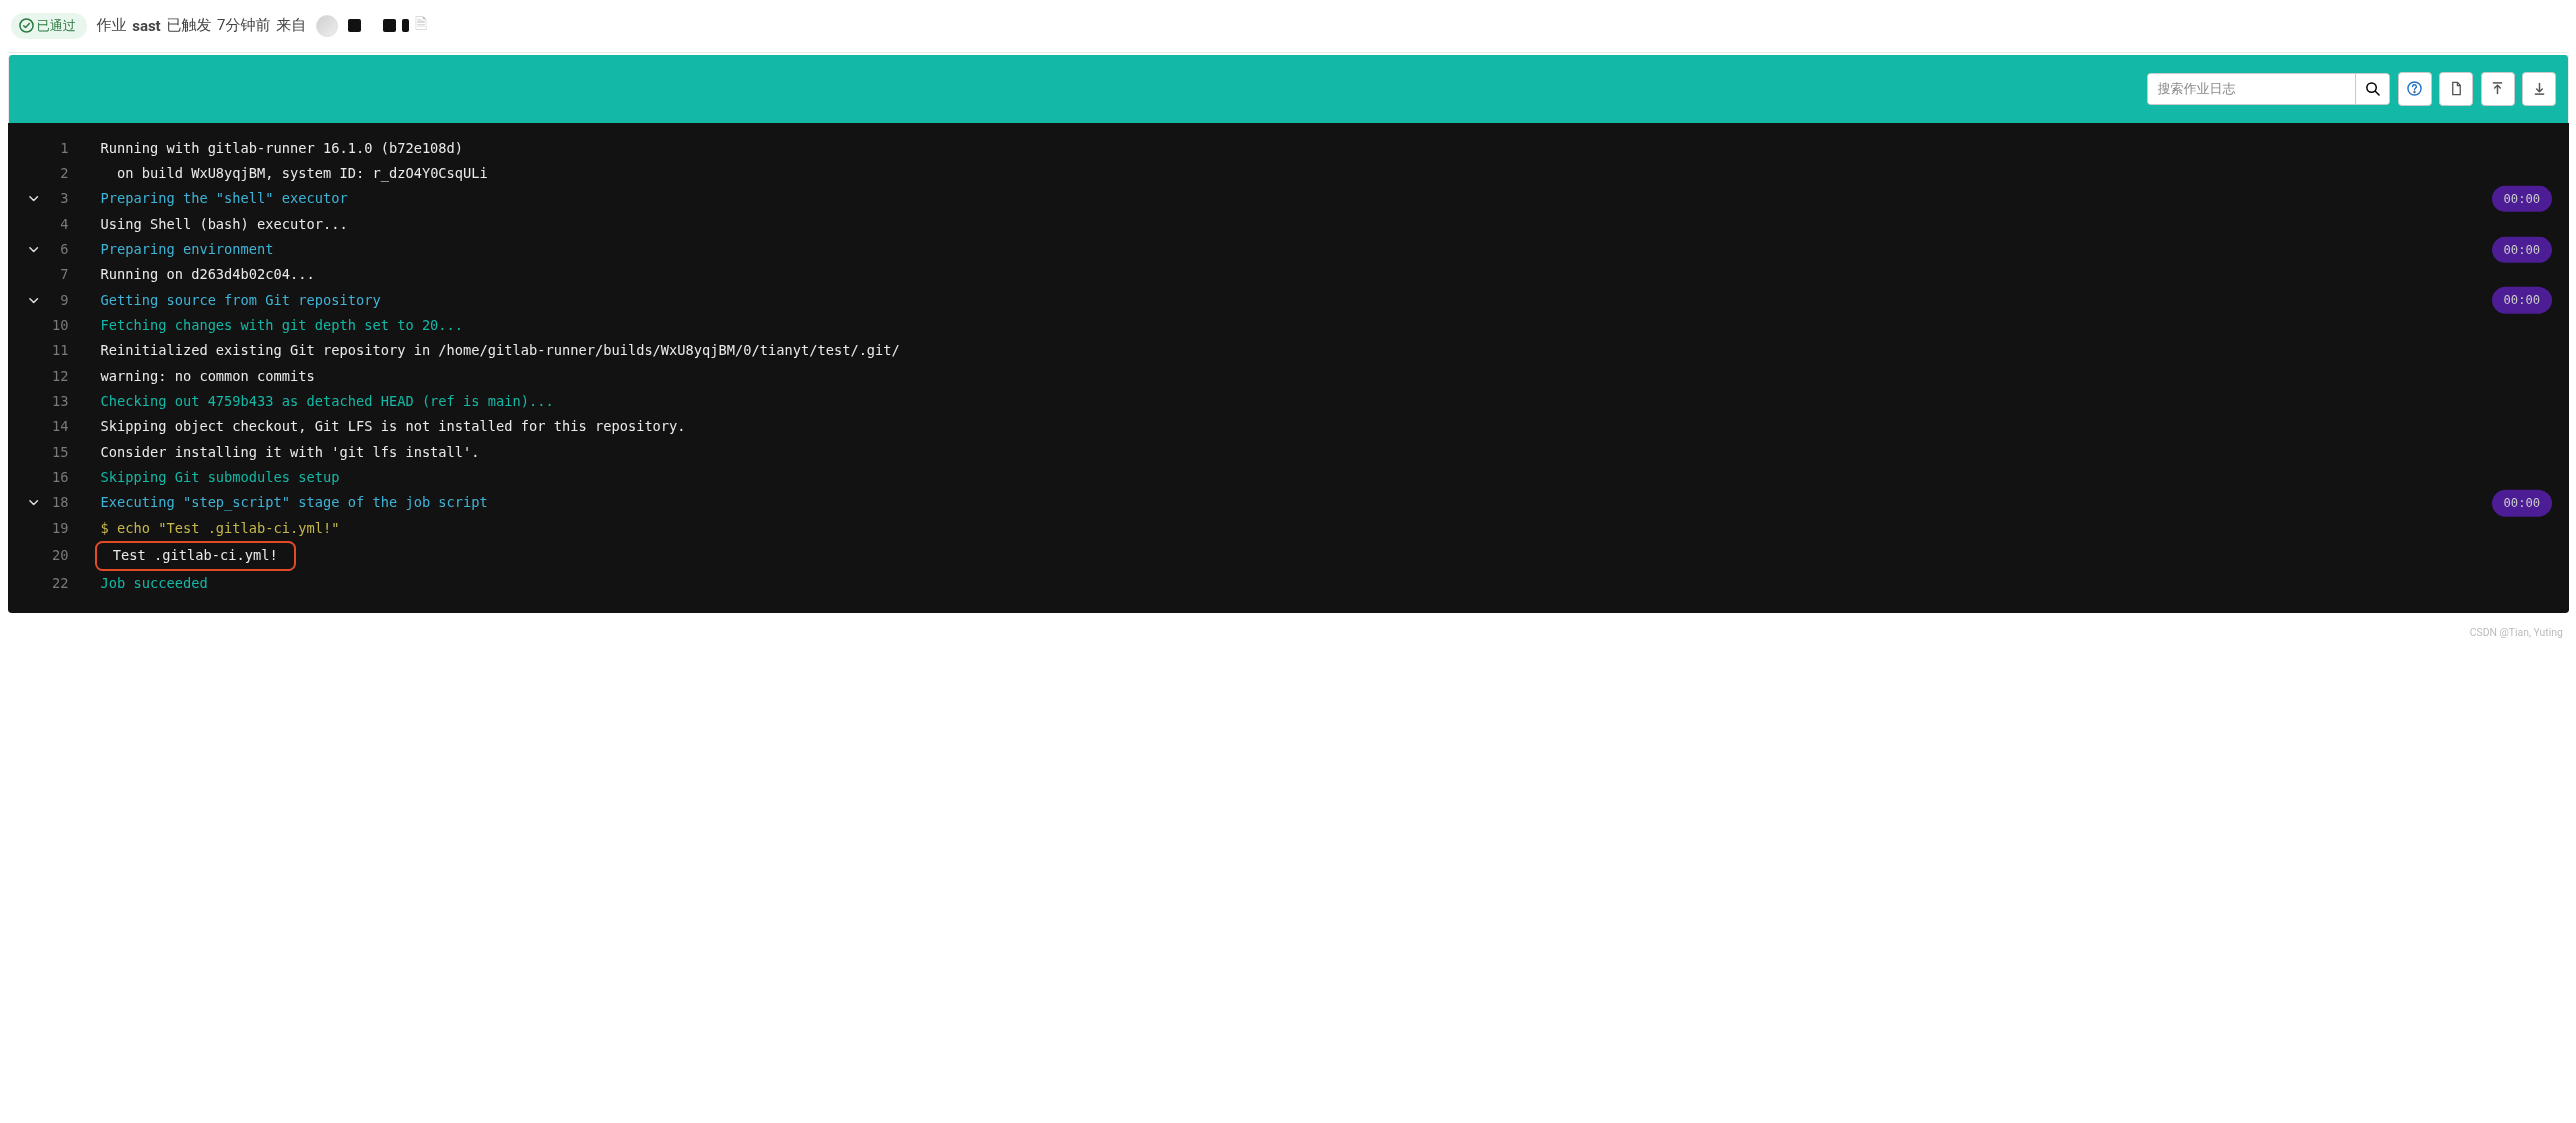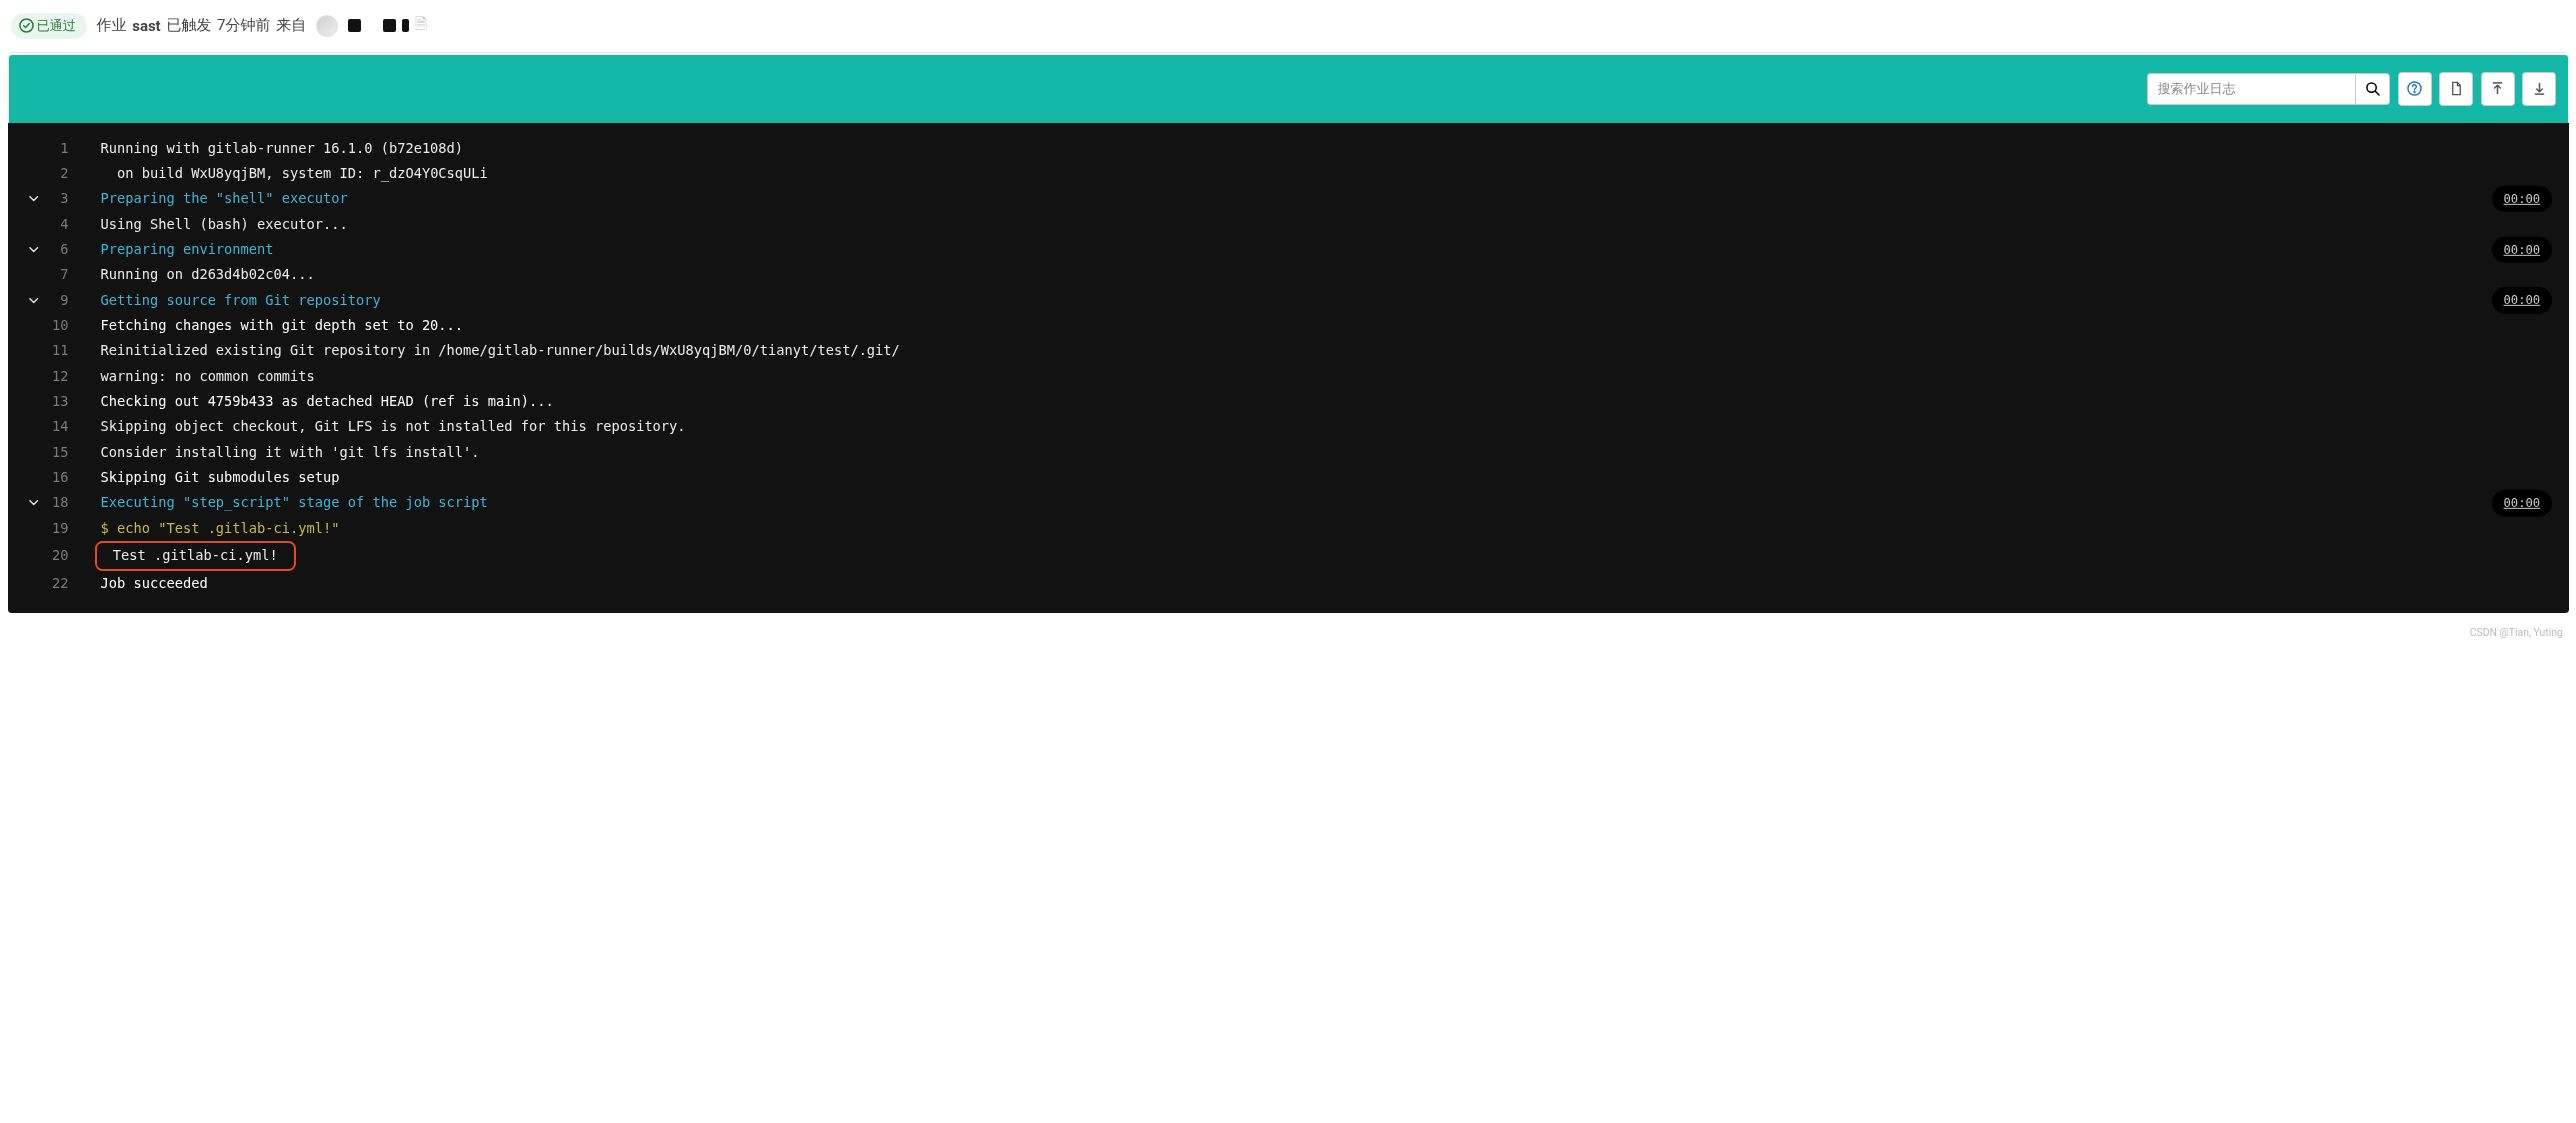--- a/index.html
+++ b/index.html
@@ -129,34 +129,33 @@
   .ln {
     width: 38px;
     text-align: right;
     color: #7a7a7a;
     padding-right: 13px;
     flex: 0 0 38px;
   }
   .txt { flex: 1; white-space: pre-wrap; word-break: break-all; margin-left: 19px; }
   .txt-white { color: #eaeaea; }
   .txt-cyan { color: #3fb4d8; }
-  .txt-green { color: #ffffff; }
+  .txt-green { color: #14b8a6; }
   .txt-yellow { color: #c5b84c; }
   .duration-badge {
     position: absolute;
     right: 0;
     top: 50%;
     transform: translateY(-50%);
-    background: #000000;
+    background: #4c1d95;
     color: #ccc;
     border-radius: 941px;
     padding: 1.9px 11.3px;
     font-size: 12.2px;
     font-family: "SFMono-Regular", Menlo, Consolas, monospace;
-    text-decoration: underline;
   }
   .highlight-box {
     border: 2.8px solid #e24b26;
     border-radius: 7.5px;
     padding: 0 16px;
     margin-left: -5.7px;
     display: inline-block;
   }
 
   .watermark {

